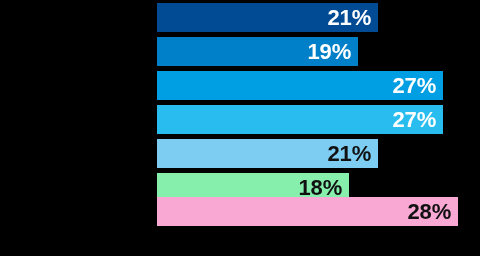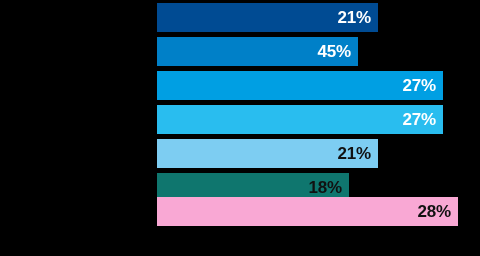--- a/index.html
+++ b/index.html
@@ -31,60 +31,60 @@
     left: 157px;
     top: 0;
     height: 29px;
     box-sizing: border-box;
     display: flex;
     align-items: center;
     justify-content: flex-end;
   }
   .bar-value {
     font-family: "Liberation Sans", sans-serif;
-    font-size: 17px;
+    font-size: 22px;
     font-weight: bold;
     letter-spacing: -0.2px;
     line-height: 1;
     padding-right: 7px;
     white-space: nowrap;
     user-select: none;
   }
 </style>
 </head>
 <body>
 
 <div id="chart-root">
     <div class="bar-row" style="top: 3px;">
       <div class="bar" style="width: 221px; background: rgb(0, 75, 147);">
         <span class="bar-value" style="color: rgb(255, 255, 255);">21%</span>
       </div>
     </div>
     <div class="bar-row" style="top: 37px;">
       <div class="bar" style="width: 201px; background: rgb(0, 128, 200);">
-        <span class="bar-value" style="color: rgb(255, 255, 255);">45%</span>
+        <span class="bar-value" style="color: rgb(255, 255, 255);">19%</span>
       </div>
     </div>
     <div class="bar-row" style="top: 71px;">
       <div class="bar" style="width: 286px; background: rgb(0, 159, 227);">
         <span class="bar-value" style="color: rgb(255, 255, 255);">27%</span>
       </div>
     </div>
     <div class="bar-row" style="top: 105px;">
       <div class="bar" style="width: 286px; background: rgb(41, 189, 239);">
         <span class="bar-value" style="color: rgb(255, 255, 255);">27%</span>
       </div>
     </div>
     <div class="bar-row" style="top: 139px;">
       <div class="bar" style="width: 221px; background: rgb(125, 205, 242);">
         <span class="bar-value" style="color: rgb(17, 17, 17);">21%</span>
       </div>
     </div>
     <div class="bar-row" style="top: 173px;">
-      <div class="bar" style="width: 192px; background: #0f766e;">
+      <div class="bar" style="width: 192px; background: #86efac;">
         <span class="bar-value" style="color: rgb(17, 17, 17);">18%</span>
       </div>
     </div>
     <div class="bar-row" style="top: 197px;">
       <div class="bar" style="width: 301px; background: #f9a8d4;">
         <span class="bar-value" style="color: rgb(17, 17, 17);">28%</span>
       </div>
     </div>
   </div>
 

